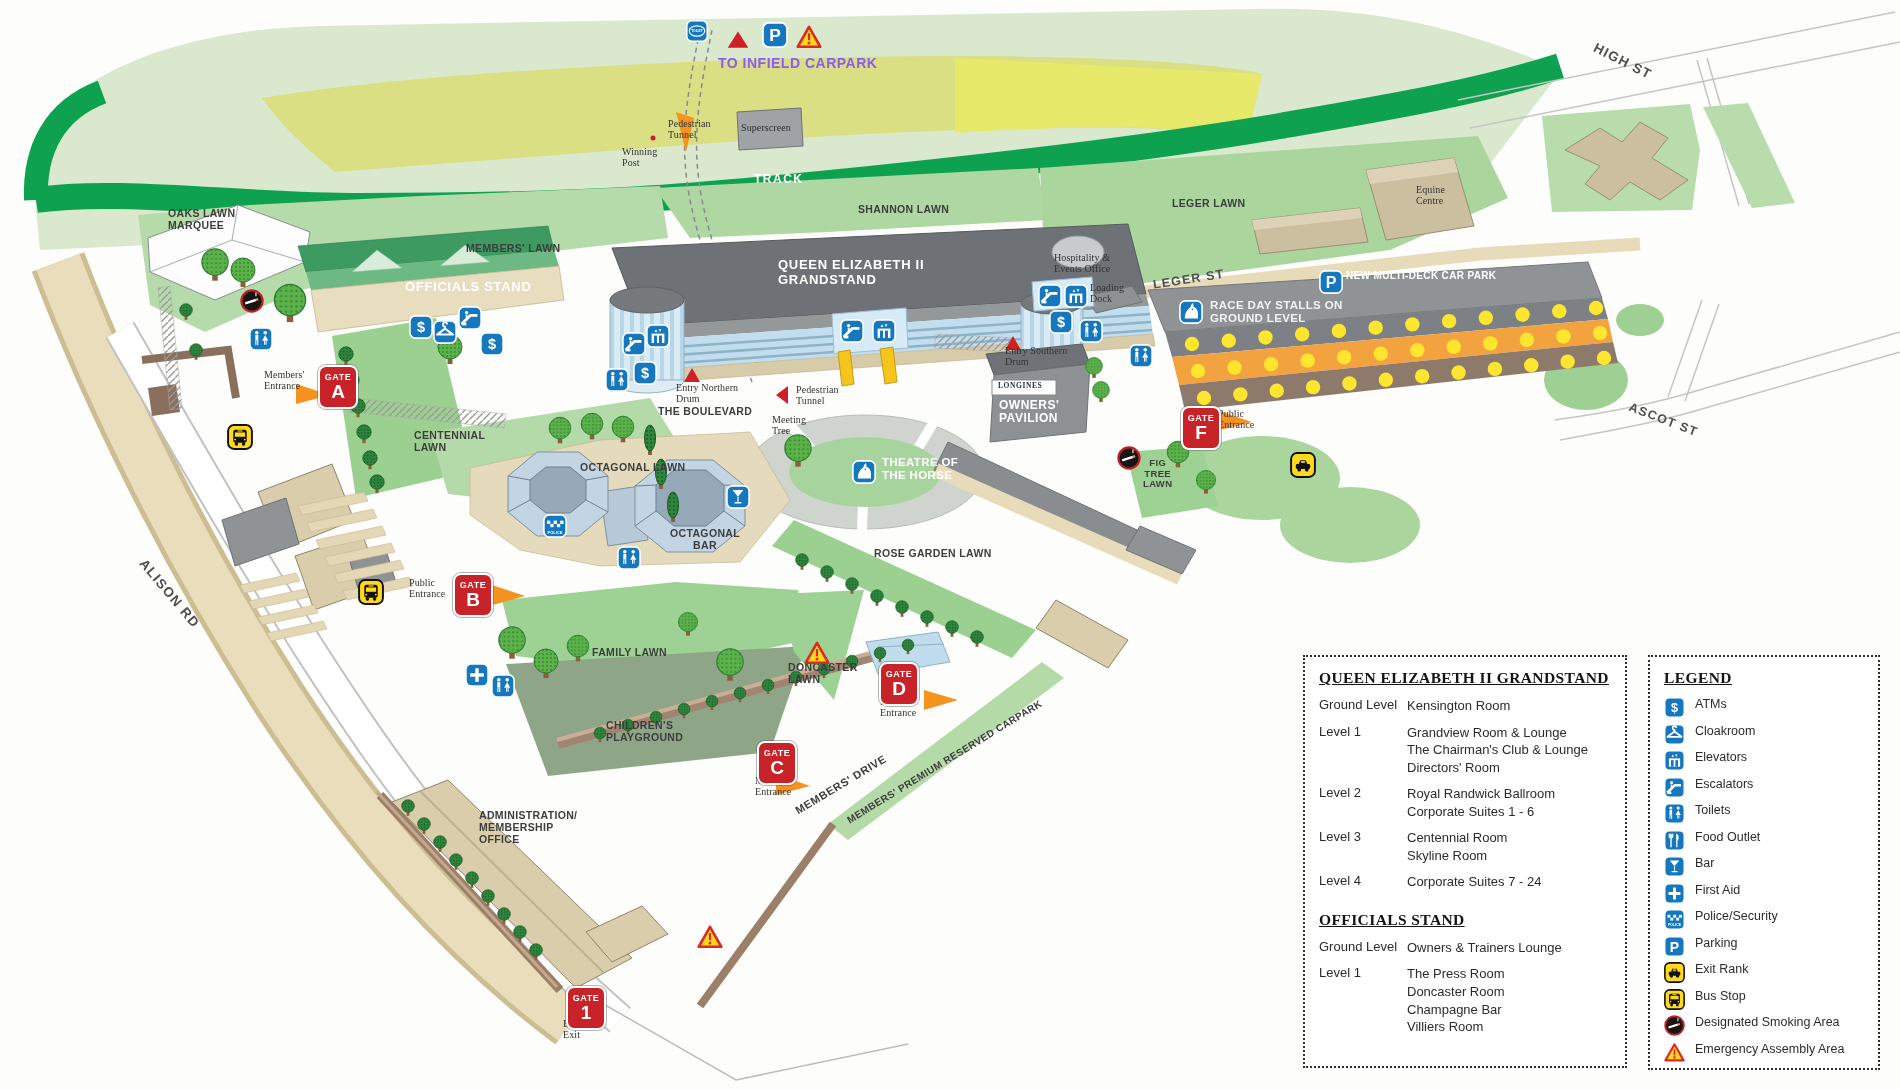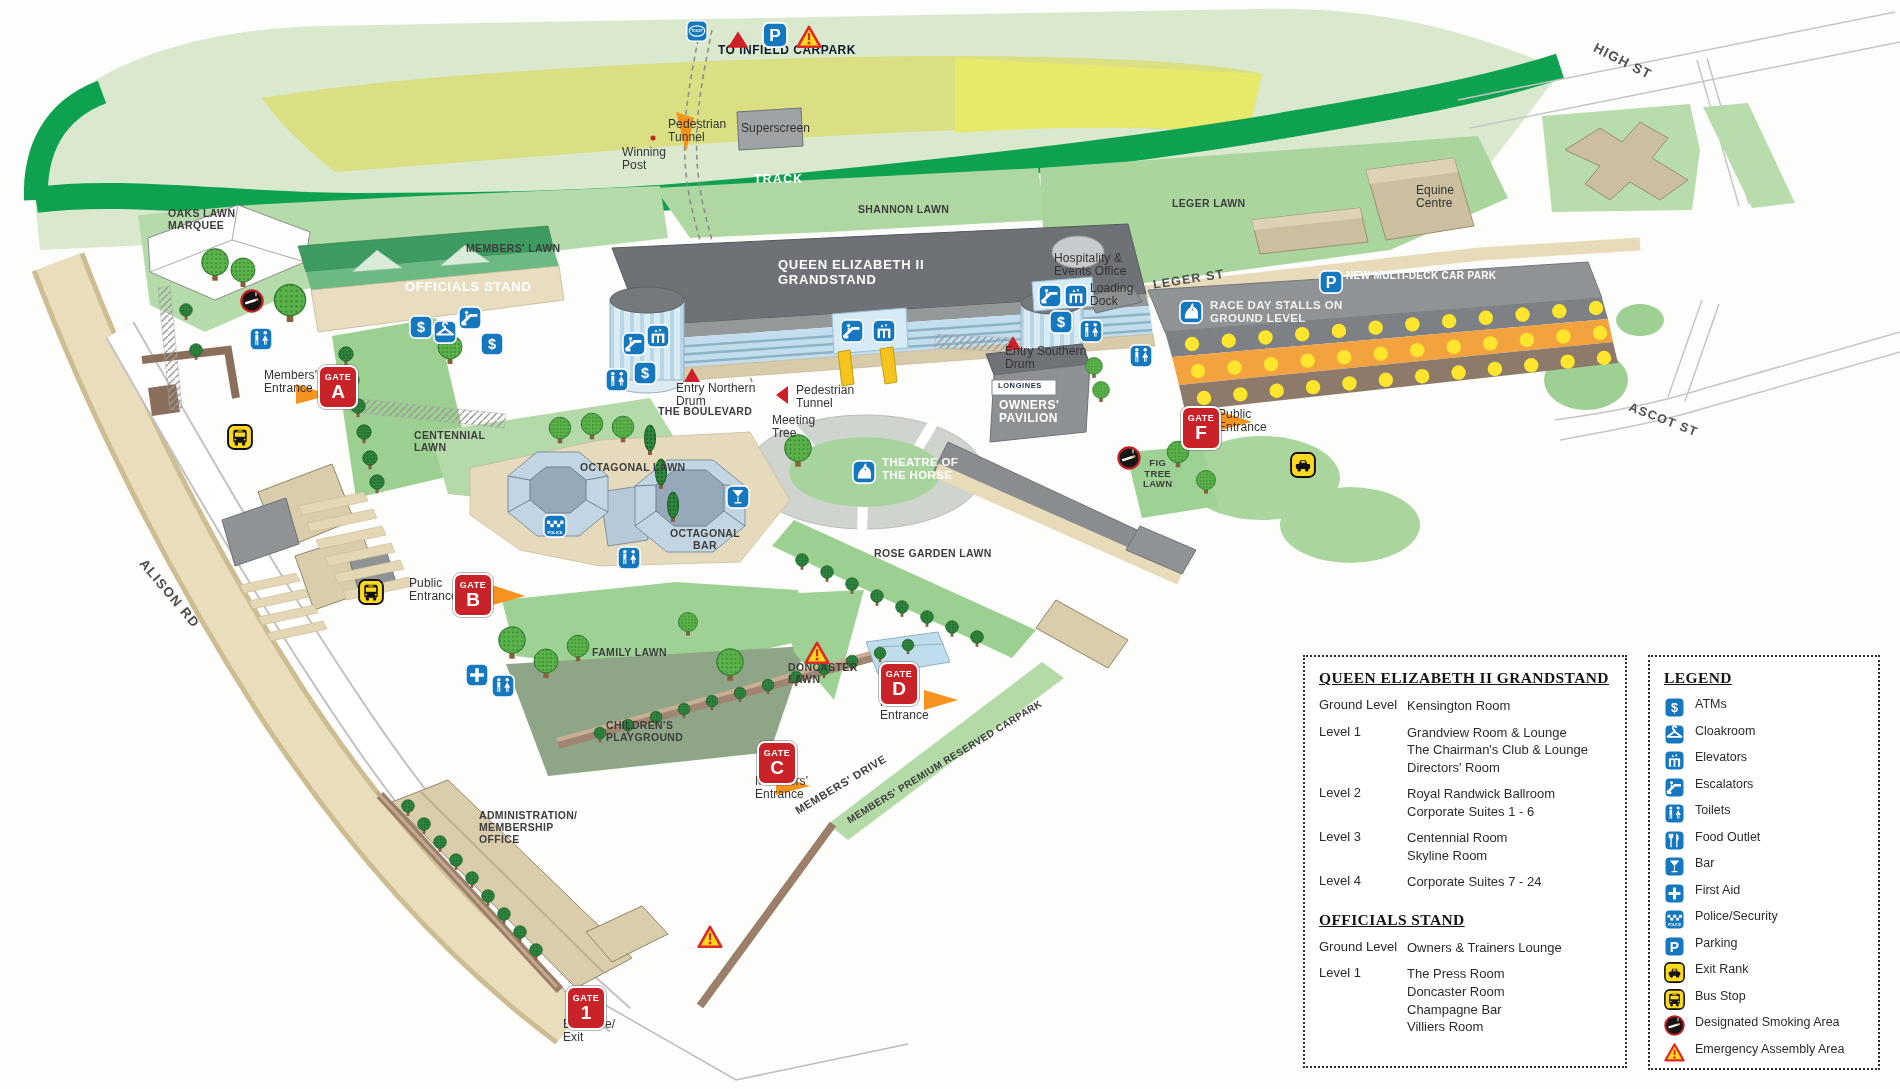--- a/index.html
+++ b/index.html
@@ -4,21 +4,21 @@
 <style>
   html,body{margin:0;padding:0;background:#fff;}
   #stage{position:relative;width:1900px;height:1089px;background:#fdfdfc;overflow:hidden;
          font-family:"Liberation Sans",sans-serif;}
   #terrain{position:absolute;left:0;top:0;}
   svg text{font-family:"Liberation Sans",sans-serif;}
 
   
   .lbl{position:absolute;white-space:pre-line;line-height:1.12;color:#3d3d3d;
        font-size:10.5px;font-weight:600;letter-spacing:.35px;}
-  .lbl.small{font-size:12px;font-weight:400;letter-spacing:.1px;color:#333;}
+  .lbl.small{font-size:10px;font-weight:400;letter-spacing:.1px;color:#333;font-family:Liberation Serif, serif;}
   .lbl.white{color:#fff;}
   .lbl.big{font-size:13px;font-weight:700;letter-spacing:.7px;}
   .lbl.med{font-size:12px;font-weight:700;letter-spacing:.5px;}
   .lbl.street{font-size:12.5px;font-weight:600;color:#4f4f4f;letter-spacing:1.2px;transform-origin:0 0;}
   .lbl.rot{transform-origin:0 0;}
   .lbl.ctr{text-align:center;}
   .lbl.graylight{color:rgba(255,255,255,.88);}
 
   
   .micon{position:absolute;width:24px;height:24px;}
@@ -485,21 +485,21 @@
         <use href="#treeR" transform="translate(578,646) scale(0.9)"></use>
         <use href="#treeR" transform="translate(730,662) scale(1.1)"></use>
         <use href="#treeR" transform="translate(688,622) scale(0.8)"></use>
         <use href="#treeR" transform="translate(1178,452) scale(0.9)"></use>
         <use href="#treeR" transform="translate(1206,480) scale(0.8)"></use>
         <use href="#treeR" transform="translate(1094,366) scale(0.7)"></use>
         <use href="#treeR" transform="translate(1101,390) scale(0.7)"></use>
       </g>
 </svg>
 
-<div class="lbl med ctr" style="left:718px;top:44px;font-size:12px;color:#0f172a;">TO INFIELD CARPARK</div>
+<div class="lbl med ctr" style="left:718px;top:56px;font-size:14px;color:#8b5cf6;">TO INFIELD CARPARK</div>
 <div class="lbl small" style="left:668px;top:118px;">Pedestrian
 Tunnel</div>
 <div class="lbl small" style="left:741px;top:122px;color:#2f2f2f;">Superscreen</div>
 <div class="lbl small" style="left:622px;top:146px;">Winning
 Post</div>
 <div class="lbl white med" style="left:754px;top:173px;letter-spacing:1.5px;">TRACK</div>
 <div class="lbl street rot" style="left:1598px;top:40px;transform:rotate(27deg);font-size:13.5px;">HIGH ST</div>
 <div class="lbl" style="left:858px;top:204px;">SHANNON LAWN</div>
 <div class="lbl" style="left:466px;top:243px;">MEMBERS' LAWN</div>
 <div class="lbl" style="left:168px;top:208px;">OAKS LAWN
@@ -513,21 +513,21 @@
 Dock</div>
 <div class="lbl street rot" style="left:1152px;top:278px;transform:rotate(-9deg);">LEGER ST</div>
 <div class="lbl" style="left:1172px;top:198px;">LEGER LAWN</div>
 <div class="lbl small" style="left:1416px;top:184px;">Equine
 Centre</div>
 <div class="lbl white" style="left:1346px;top:270px;font-size:10px;font-weight:700;">NEW MULTI-DECK CAR PARK</div>
 <div class="lbl graylight" style="left:1210px;top:299px;font-size:11.5px;font-weight:700;">RACE DAY STALLS ON
 GROUND LEVEL</div>
 <div class="lbl small" style="left:1005px;top:345px;">Entry Southern
 Drum</div>
-<div class="lbl" style="left:998px;top:382px;font-size:7.5px;color:#1a2a4a;letter-spacing:.6px;font-family:Liberation Sans, sans-serif;">LONGINES</div>
+<div class="lbl" style="left:998px;top:382px;font-size:7.5px;color:#1a2a4a;letter-spacing:.6px;font-family:Liberation Serif, serif;">LONGINES</div>
 <div class="lbl white med" style="left:999px;top:399px;">OWNERS'
 PAVILION</div>
 <div class="lbl small" style="left:1218px;top:408px;">Public
 Entrance</div>
 <div class="lbl ctr" style="left:1143px;top:458px;font-size:9.5px;">FIG
 TREE
 LAWN</div>
 <div class="lbl street rot" style="left:1632px;top:400px;transform:rotate(21deg);">ASCOT ST</div>
 <div class="lbl small" style="left:676px;top:382px;">Entry Northern
 Drum</div>

